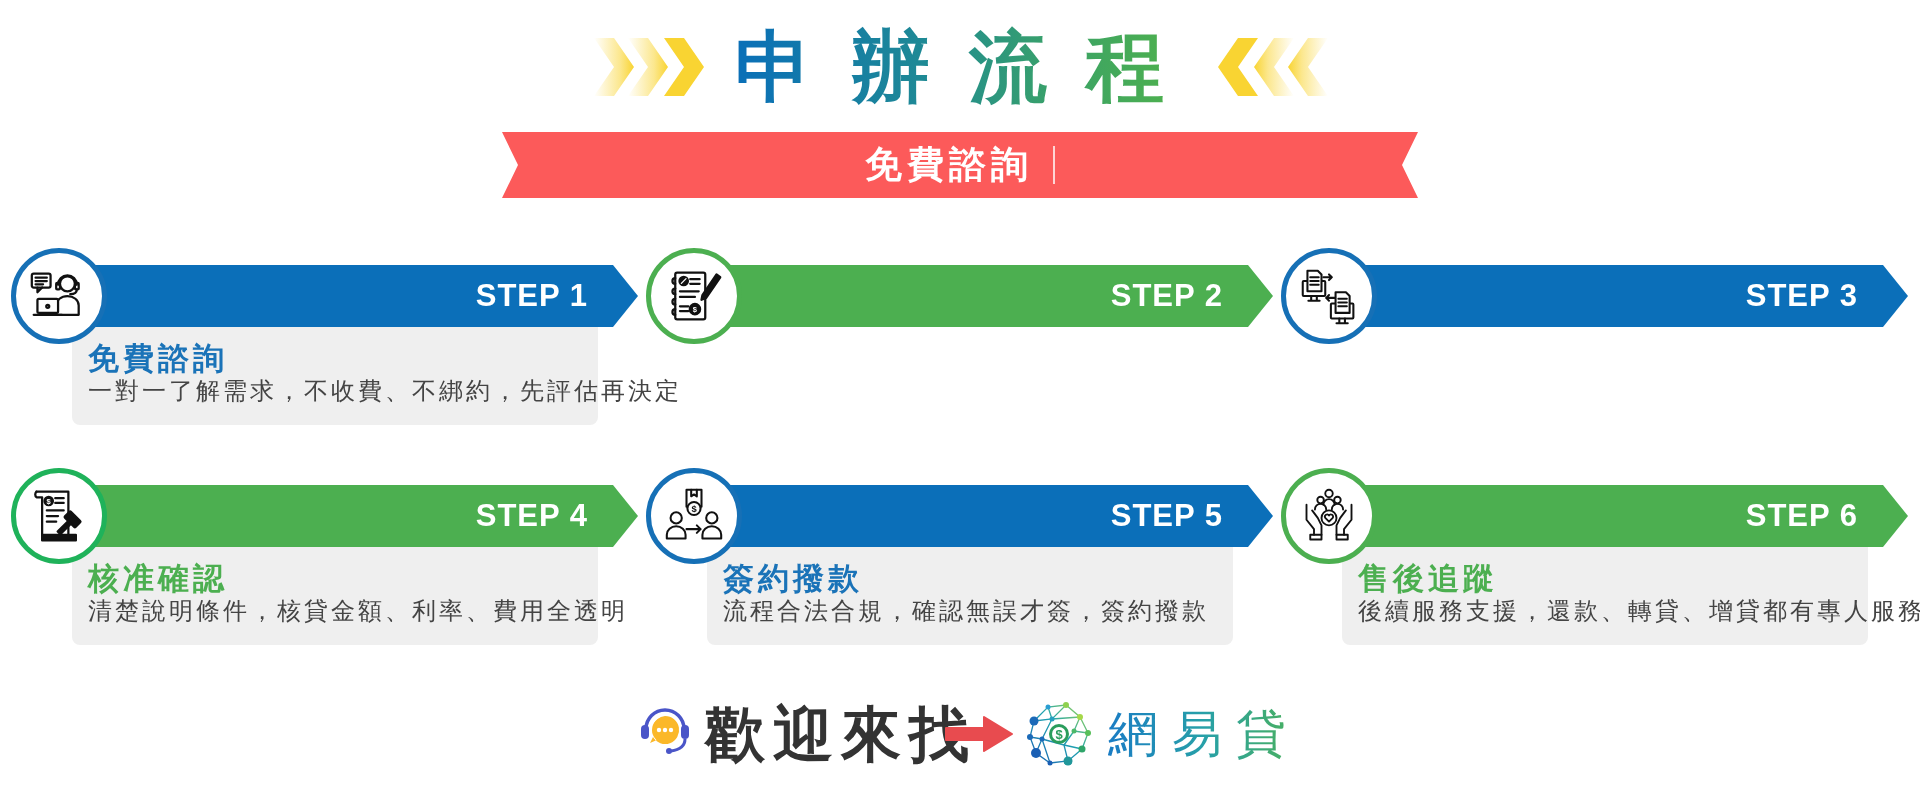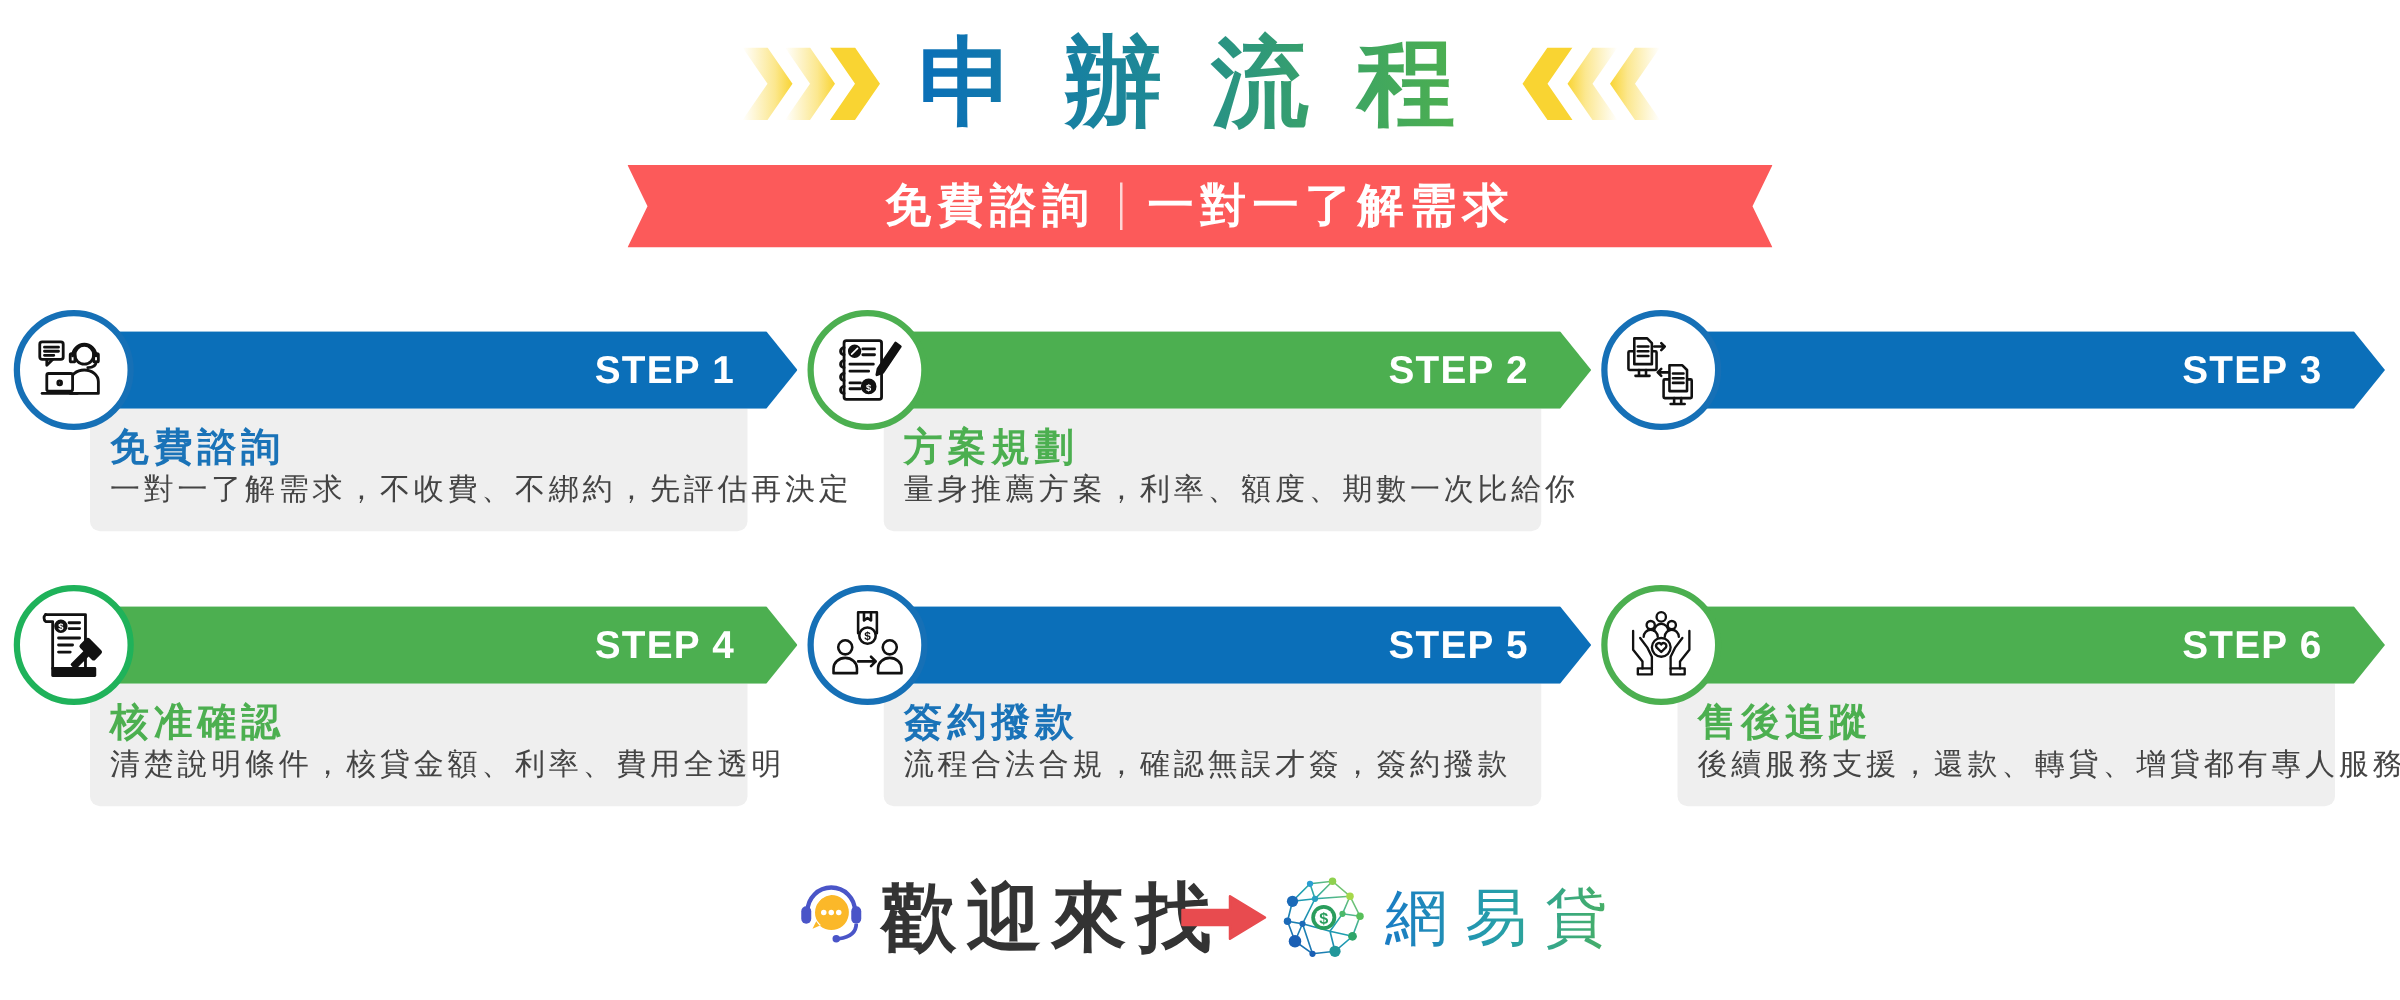--- a/index.html
+++ b/index.html
@@ -118,21 +118,20 @@
   <polygon points="72,29 92,0 112,0 92,29 112,58 92,58" fill="url(#gR)"></polygon>
 </svg>
 
 <div class="banner">
   <svg width="916" height="66" viewBox="0 0 916 66">
     <polygon points="0,0 916,0 900,33 916,66 0,66 16,33" fill="#fc5a5a"></polygon>
   </svg>
   <div class="banner-text">
     <span>免費諮詢</span>
     <span class="banner-divider"></span>
-    <span>一對一了解需求</span>
   </div>
 </div>
 
 <div class="step blue" style="left:0px; top:248px;">
   <div class="circle">
     <svg viewBox="0 0 64 64" fill="none" stroke="#111" stroke-width="2.4" stroke-linejoin="round" stroke-linecap="round">
       <rect x="3" y="8" width="20" height="15" rx="2"></rect>
       <path d="M9 23 v5 l5-5"></path>
       <path d="M7 12.5 h12 M7 16 h12 M7 19.5 h8"></path>
       <circle cx="41" cy="19" r="8"></circle>
@@ -165,24 +164,20 @@
       <path d="M28 14 h10 M28 19 h10"></path>
       <path d="M17 27 h20 M17 33 h16"></path>
       <path d="M17 43 h9 M17 48 h9"></path>
       <circle cx="33" cy="46" r="5.5" fill="#111"></circle>
       <text x="33" y="49.5" font-size="8" font-family="Liberation Sans, sans-serif" font-weight="bold" fill="#fff" stroke="none" text-anchor="middle">$</text>
       <path d="M56 9 l4 3 l-15 22 l-5 2 l1 -5 z" fill="#111"></path>
     </svg>
   </div>
   <div class="ribbon">
     <span class="label">STEP 2</span>
-  </div>
-  <div class="card">
-    <div class="ttl">方案規劃</div>
-    <div class="desc">量身推薦方案，利率、額度、期數一次比給你</div>
   </div>
 </div>
 
 <div class="step blue" style="left:1270px; top:248px;">
   <div class="circle">
     <svg viewBox="0 0 64 64" fill="none" stroke="#111" stroke-width="2.2" stroke-linejoin="round" stroke-linecap="round">
       <rect x="4" y="16" width="24" height="16" rx="1"></rect>
       <path d="M13 32 v4 M19 32 v4 M10 37 h12"></path>
       <path d="M9 5 h11 l4 4 v18 h-15 z" fill="#fff"></path>
       <path d="M12 12 h9 M12 16 h9 M12 20 h9"></path>

